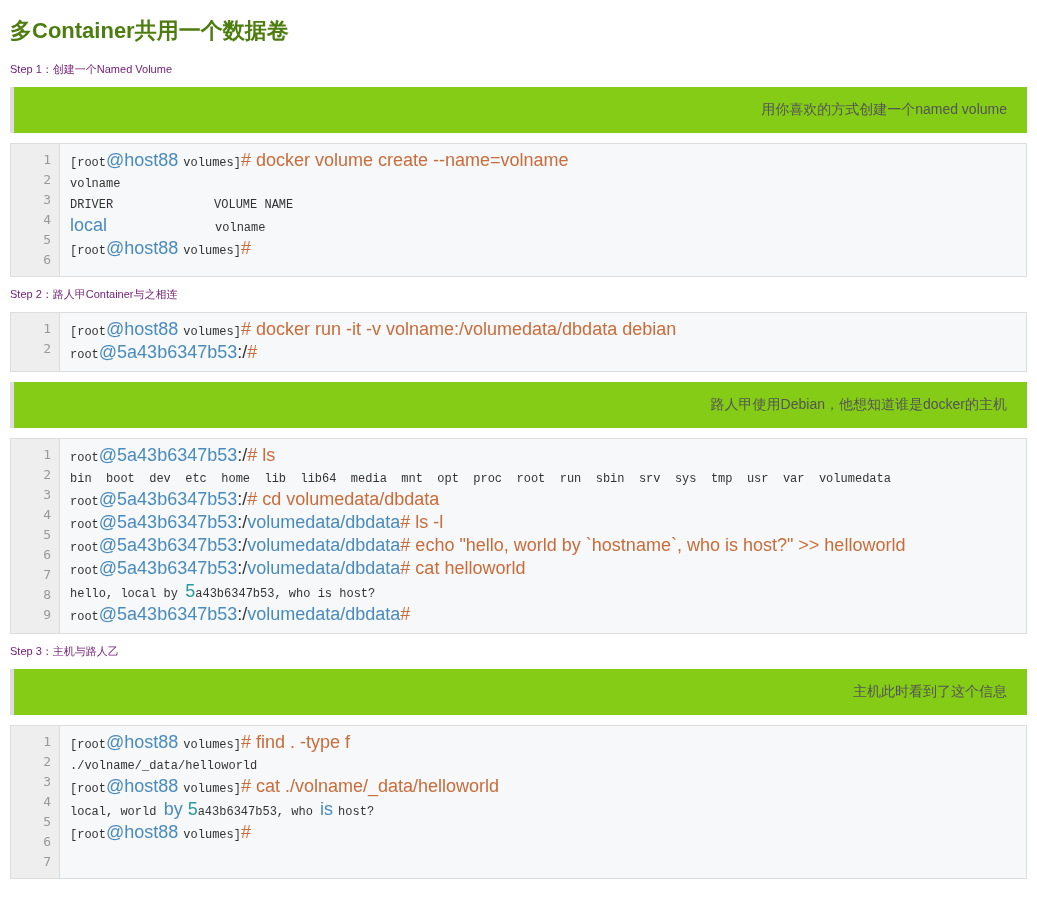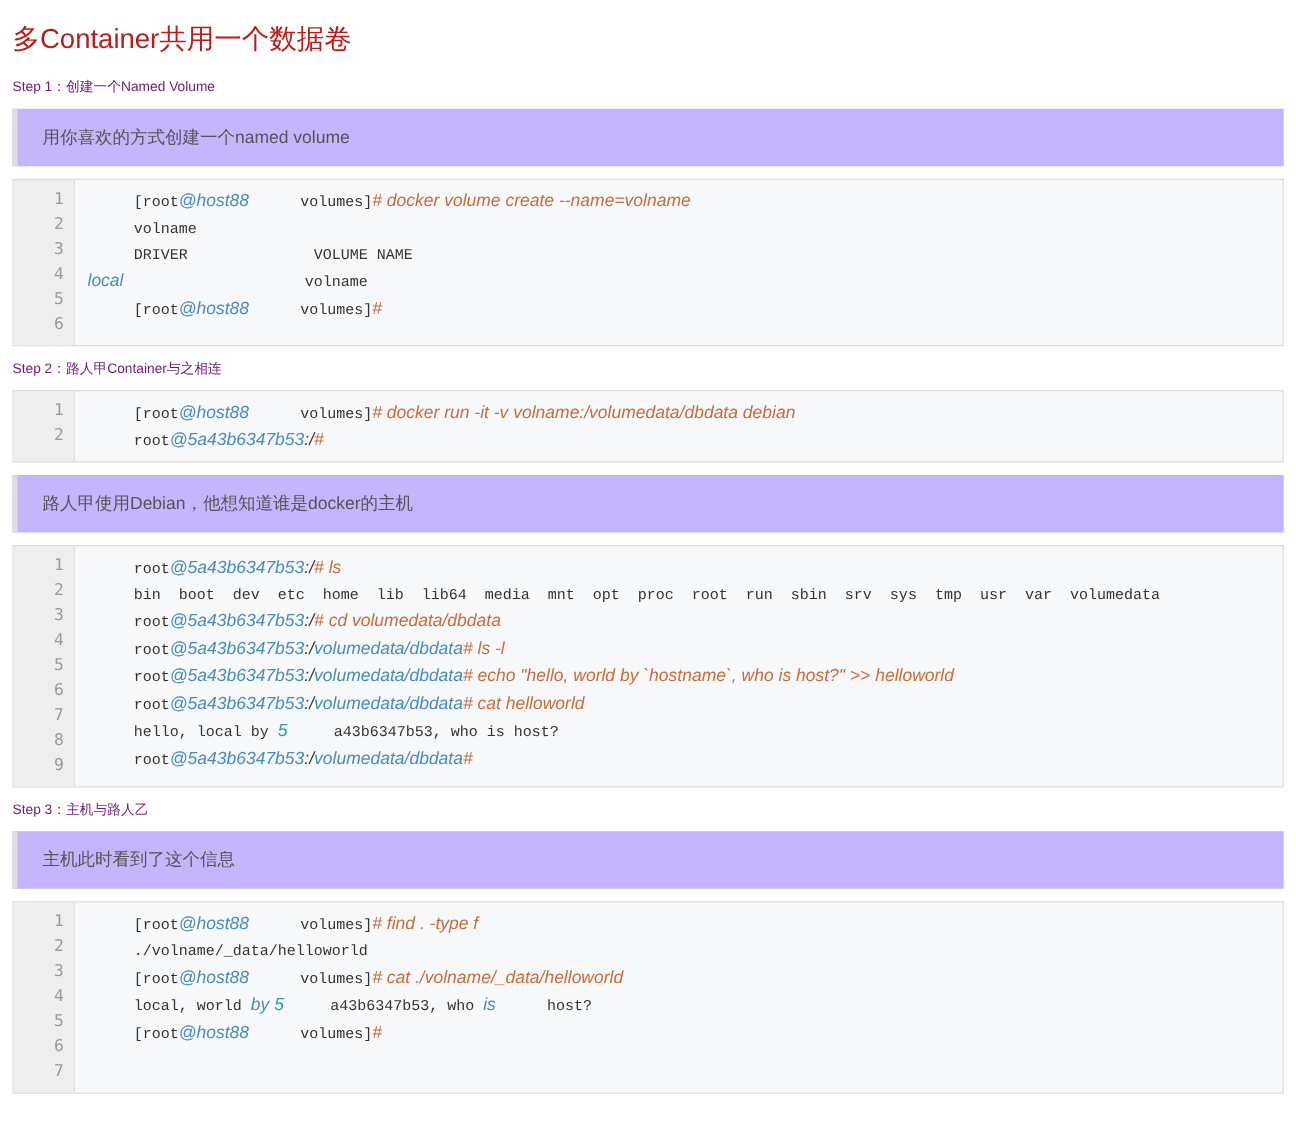--- a/index.html
+++ b/index.html
@@ -5,36 +5,37 @@
   body {
     font-family: "Microsoft YaHei", Arial, sans-serif;
     color: #333;
     margin: 0;
     padding: 10px;
     width: 1017px;
     background: #fff;
   }
   h2 {
     font-size: 22px;
-    font-weight: normal;
+    font-weight: bold;
     margin: 6px 0 16px 0;
-    color: #b91c1c;
+    color: #4d7c0f;
   }
   .step {
     color: #701a75;
     font-size: 11px;
     margin: 10px 0 10px 0;
   }
   .quote {
-    background: #c4b5fd;
+    background: #84cc16;
     border-left: 4px solid #dedede;
     padding: 14px 20px;
     margin: 10px 0;
     font-size: 14px;
     color: #555;
+    text-align: right;
   }
   .codeblock {
     display: flex;
     background: #f6f8fa;
     border: 1px solid #ddd;
     margin: 10px 0;
     font-size: 13px;
   }
   .gutter {
     background: #eee;
@@ -44,22 +45,22 @@
     border-right: 1px solid #ddd;
     user-select: none;
     min-width: 28px;
   }
   .gutter div { line-height: 20px; font-family: Consolas, monospace; font-size: 13px;}
   .code {
     padding: 6px 10px;
     flex: 1;
   }
   .line { line-height: 20px; white-space: pre; }
-  .mon { font-family: Consolas, "Courier New", monospace; font-size: 12px; color: #333; margin-left: 37px; }
-  .txt { font-family: "Microsoft YaHei", Arial, sans-serif; font-size: 14px; font-style: italic; }
+  .mon { font-family: Consolas, "Courier New", monospace; font-size: 12px; color: #333; }
+  .txt { font-family: "Microsoft YaHei", Arial, sans-serif; font-size: 18px; }
   .blue { color: #4a8bbd; }
   .orange { color: #c96c3a; }
   .num { color: #2a9a9a; }
 </style>
 </head>
 <body>
 
 <h2>多Container共用一个数据卷</h2>
 
 <div class="step">Step 1：创建一个Named Volume</div>

